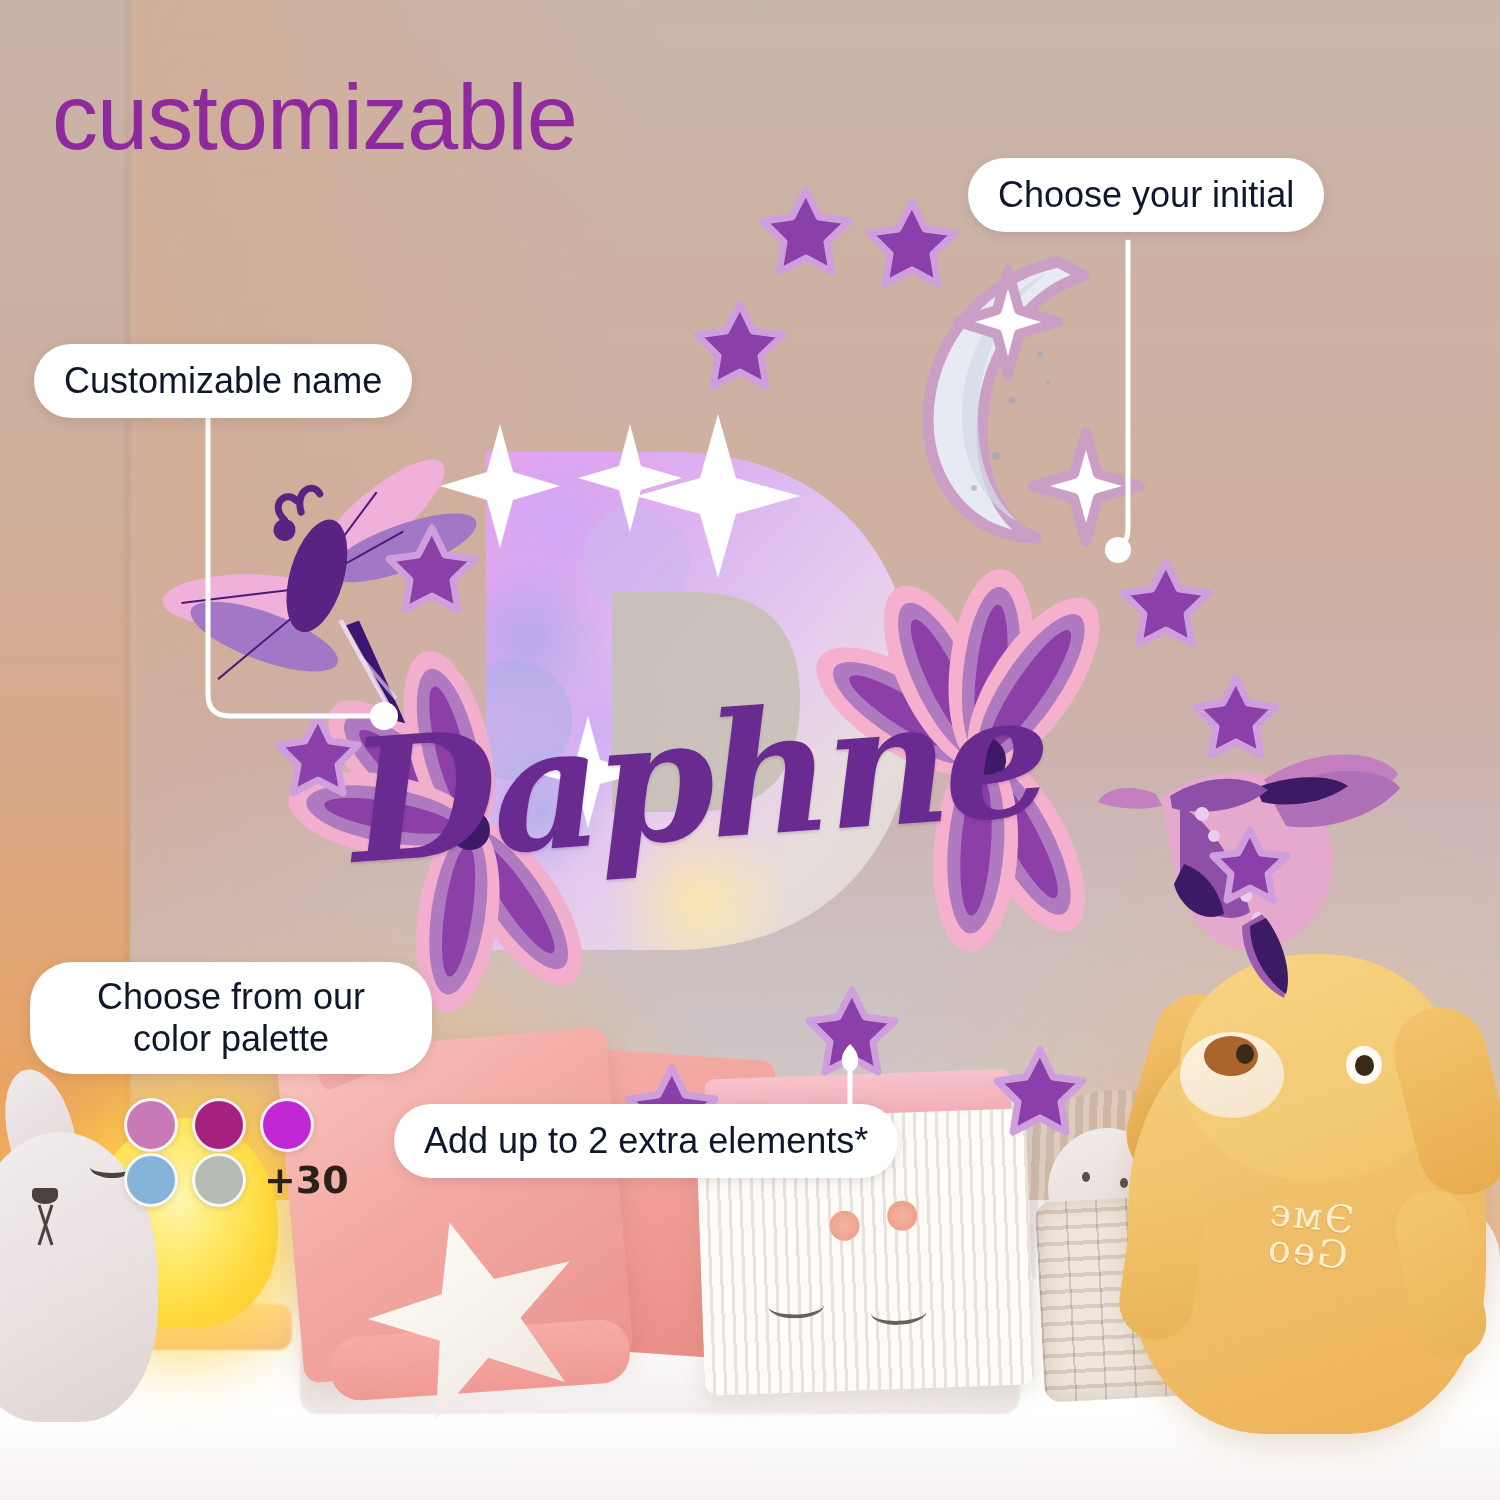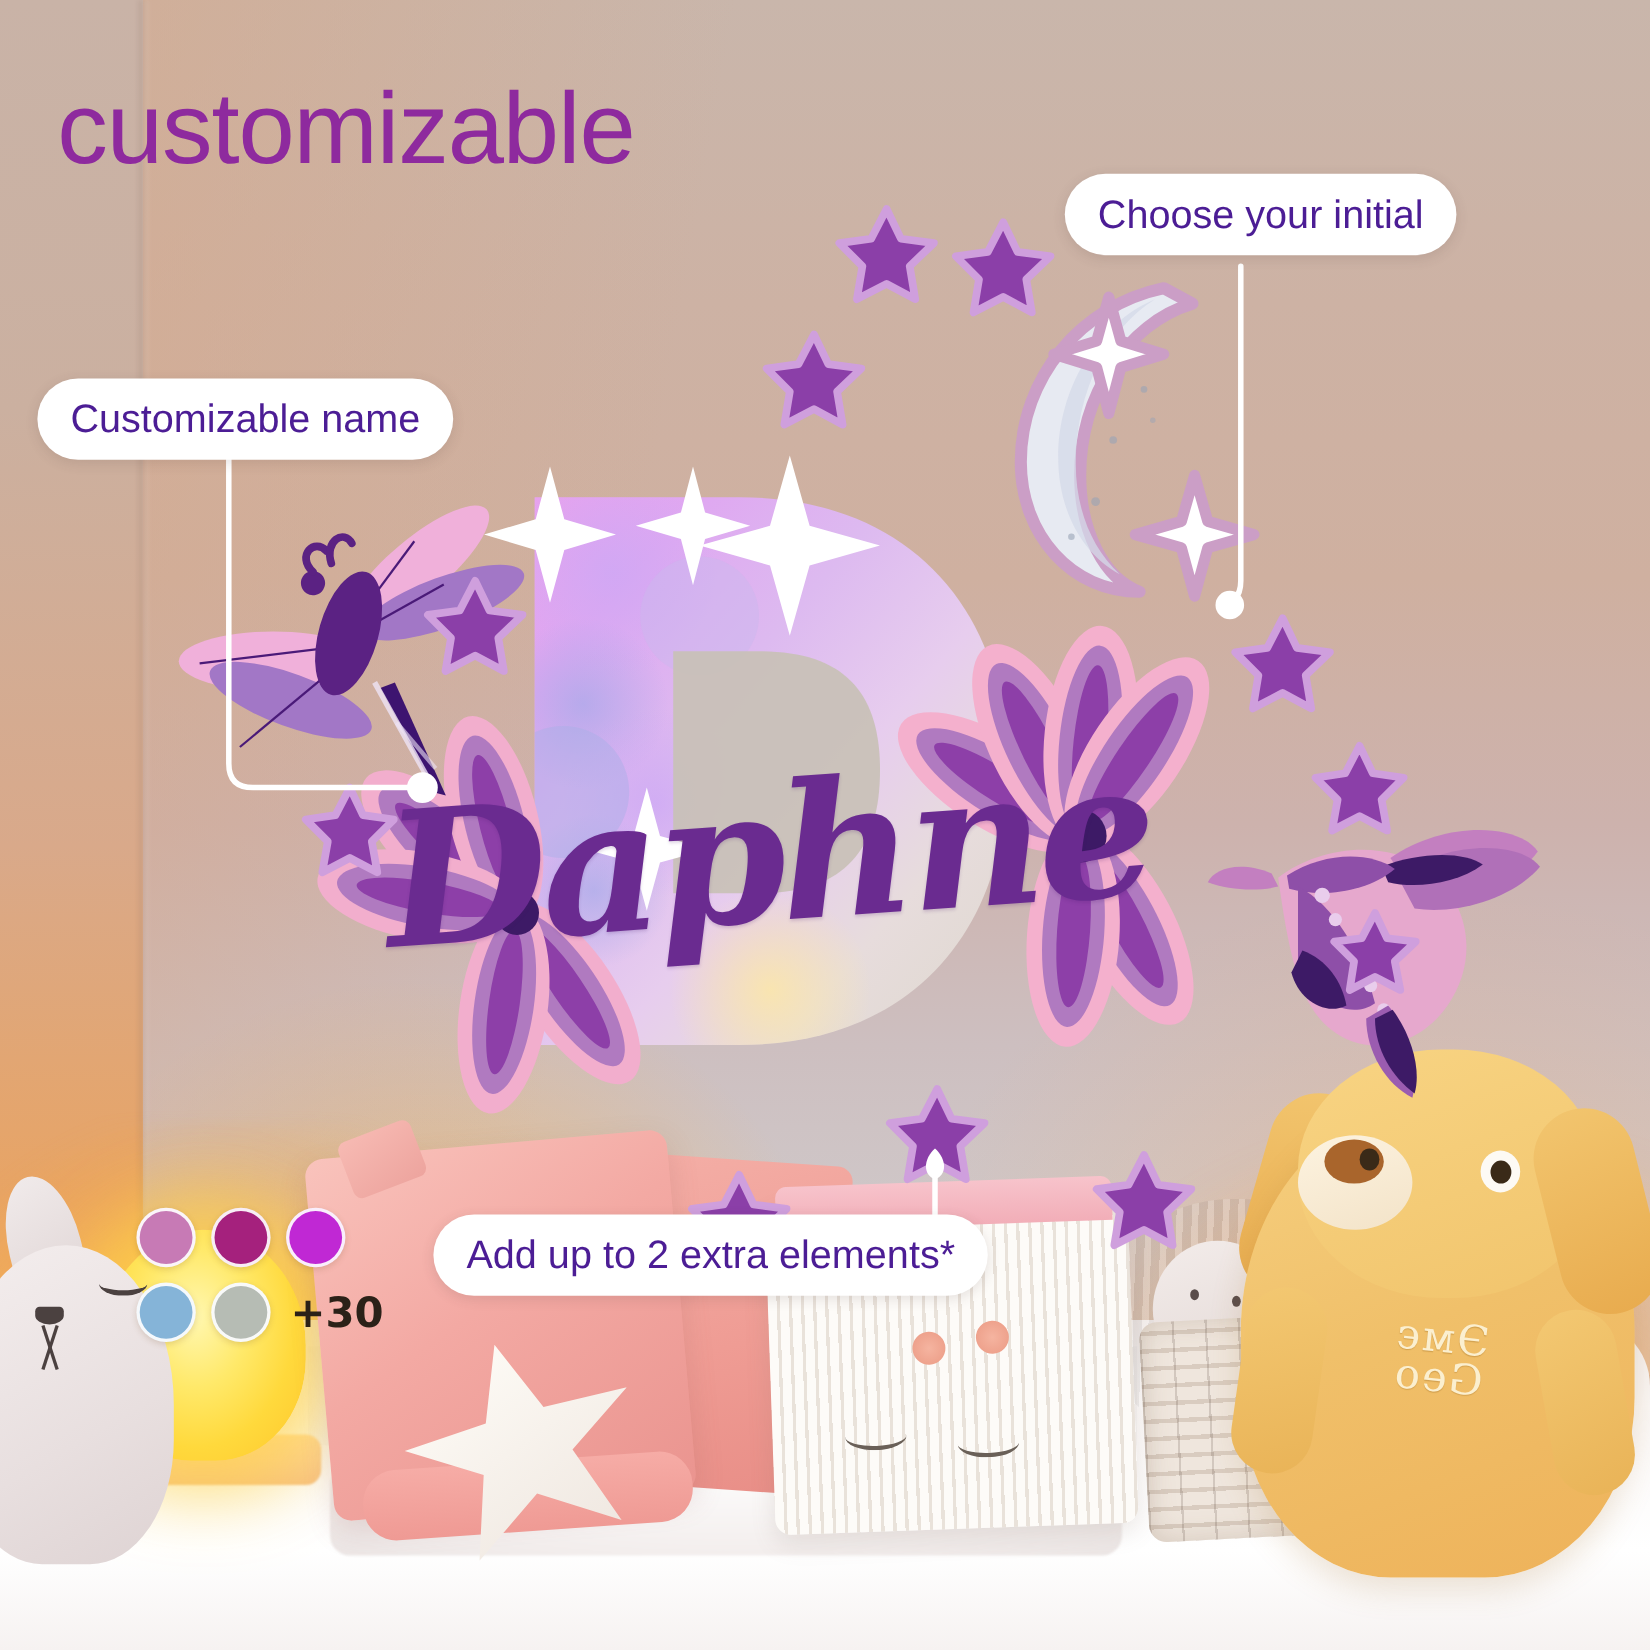--- a/index.html
+++ b/index.html
@@ -201,32 +201,32 @@
   }
 
   
   .headline{ position:absolute; left:52px; top:58px; line-height:1.0; }
   .h-bold{ font-size:92px; font-weight:700; color:#7e2090; letter-spacing:-1px; }
   .h-light{ font-size:92px; font-weight:300; color:#8e2a9e; letter-spacing:-1px; margin-top:13px; }
 
   
   .pill{
     position:absolute; background:#fff; border-radius:42px;
-    padding:16px 30px; color:#4c1d95; font-size:36px; font-weight:400;
+    padding:16px 30px; color:#0f172a; font-size:36px; font-weight:400;
     box-shadow:0 3px 12px rgba(80,60,60,.14); white-space:nowrap;
   }
   .pill.two{ line-height:1.16; text-align:center; white-space:normal; padding:14px 34px; }
   .pill-initial{ left:968px; top:158px; }
   .pill-name{ left:34px; top:344px; }
   .pill-palette{ left:30px; top:962px; width:402px; }
   .pill-extra{ left:394px; top:1104px; }
 
   
   .swatches{ position:absolute; left:124px; top:1098px; width:310px; }
-  .sw-row{ display:flex; gap:14px; margin-bottom:14px; align-items:center; }
+  .sw-row{ display:flex; gap:14px; margin-bottom:1px; align-items:center; }
   .sw{ width:54px; height:54px; border-radius:50%; border:3px solid rgba(255,255,255,.92);
     box-shadow:0 2px 6px rgba(120,80,40,.20); }
   .sw-more{ font-size:38px; font-weight:700; color:#2b2118; margin-left:4px;
     font-family:"DejaVu Sans", sans-serif; }
 
   
   .script-name{
     position:absolute; left:352px; top:680px; width:630px; height:260px;
     color:#6a2b90; font-family:"DejaVu Serif", serif;
     font-size:170px; font-style:italic; font-weight:700;
@@ -493,20 +493,24 @@
   <div class="script-name">Daphne</div>
 
   <div class="headline">
     <div class="h-light">customizable</div>
   </div>
 
   <div class="pill pill-initial">Choose your initial</div>
 
   <div class="pill pill-name">Customizable name</div>
 
+  <div class="pill two pill-palette">
+    <span>Choose from our</span><br>
+    <span>color palette</span>
+  </div>
 
   <div class="pill pill-extra">Add up to 2 extra elements*</div>
 
   <div class="swatches">
     <div class="sw-row">
       <div class="sw" style="background:#c77ab5;"></div>
       <div class="sw" style="background:#a5217d;"></div>
       <div class="sw" style="background:#c028d4;"></div>
     </div>
     <div class="sw-row">

